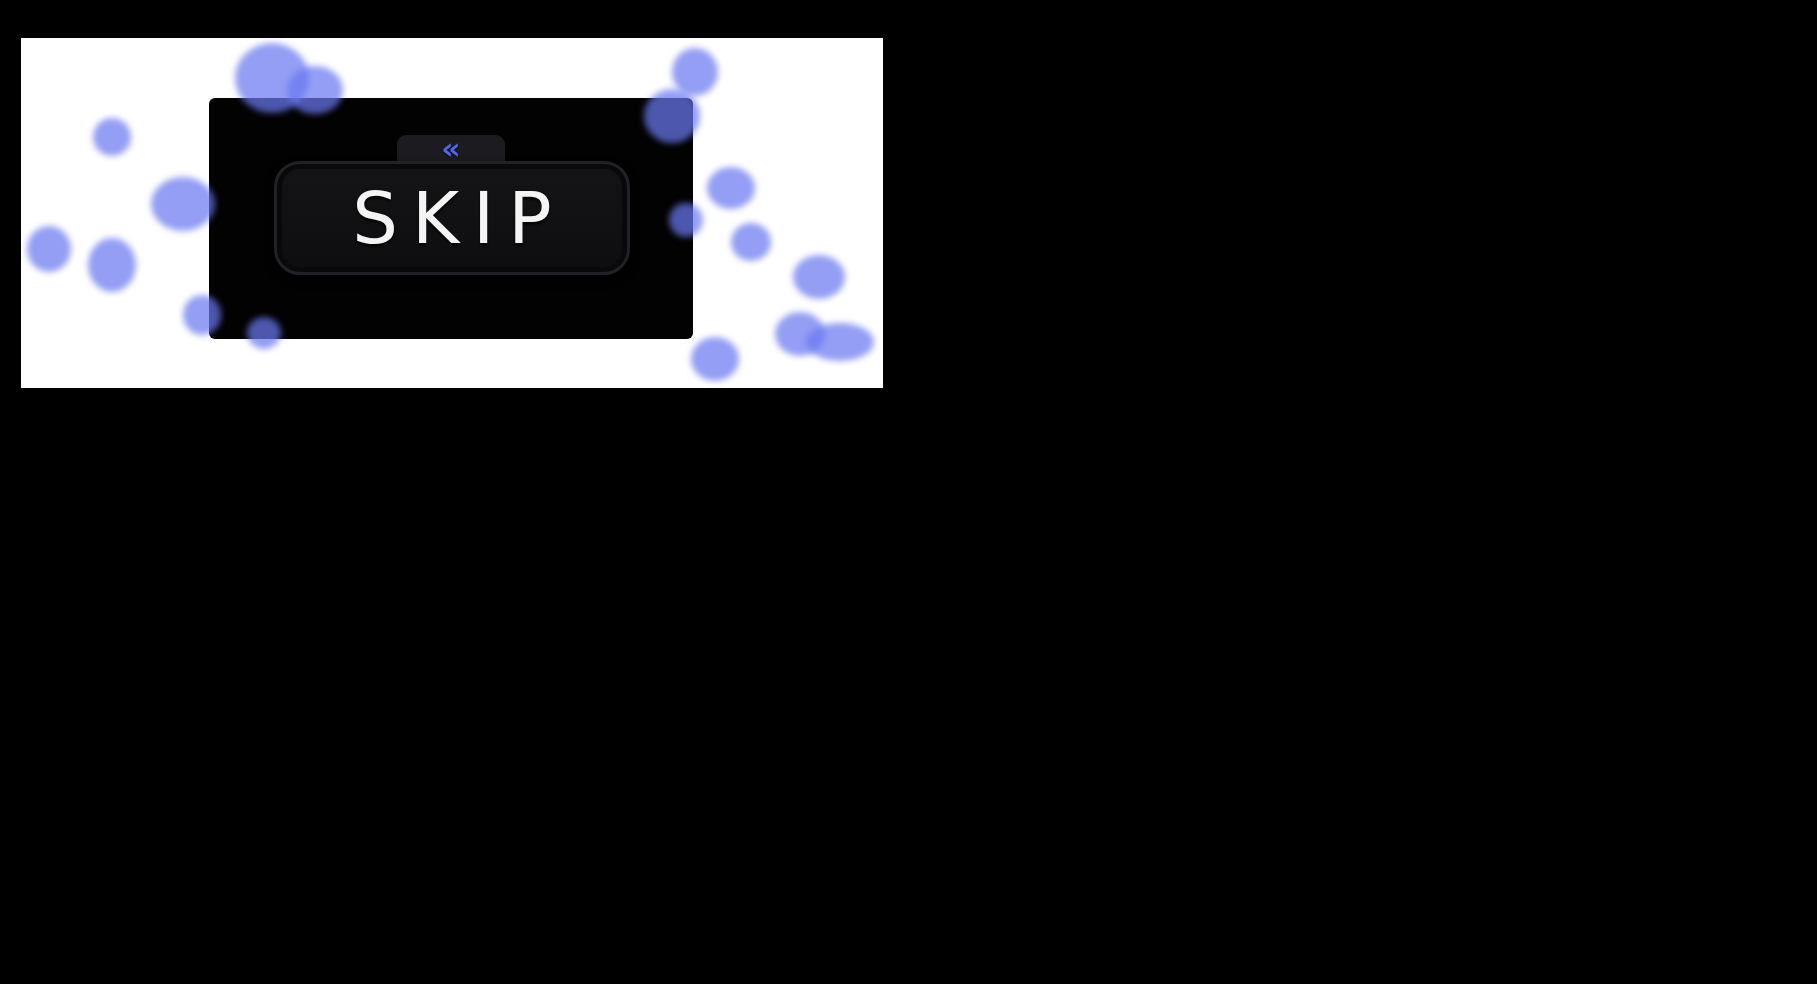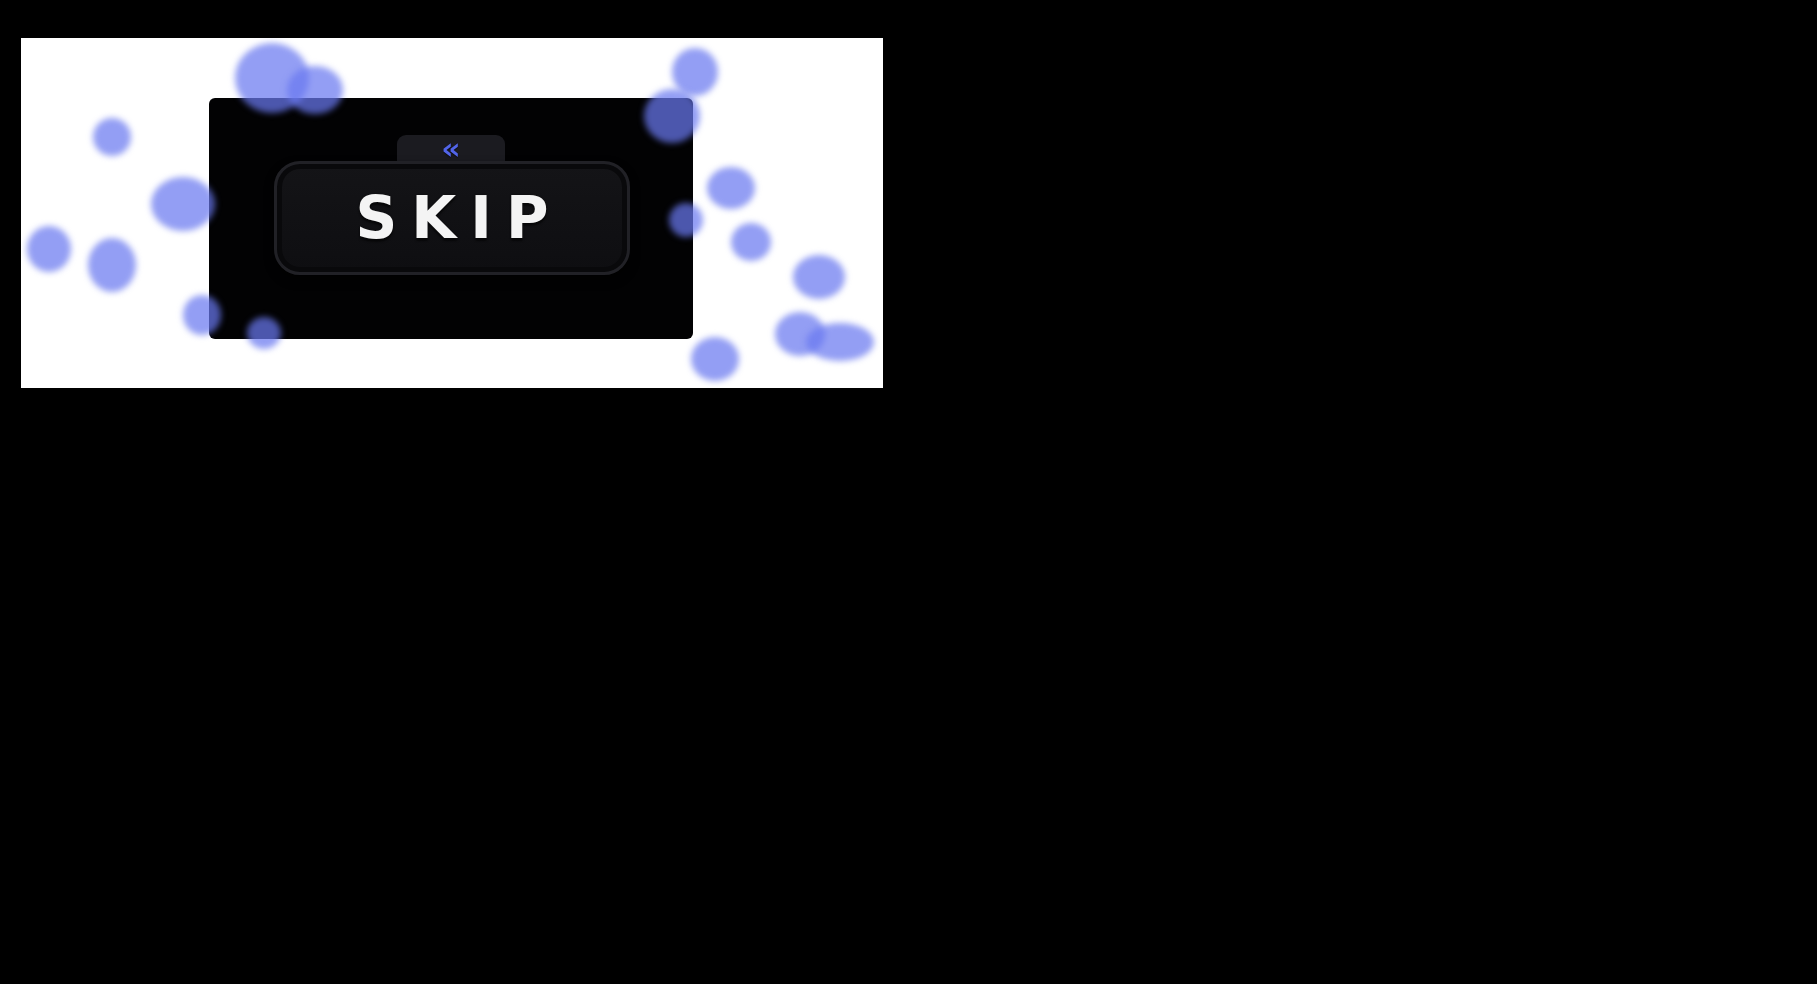--- a/index.html
+++ b/index.html
@@ -67,22 +67,22 @@
     border-radius: 26px;
     box-shadow: 0 5px 10px rgba(0,0,0,0.65), inset 0 0 0 5px #09090b;
     display: flex;
     align-items: center;
     justify-content: center;
     z-index: 2;
     cursor: pointer;
   }
   .skip-label {
     color: #f4f4f4;
-    font-size: 58px;
-    font-weight: 700;
+    font-size: 72px;
+    font-weight: 400;
     letter-spacing: 14px;
     padding-left: 14px; 
     text-shadow: 0 3px 2px rgba(0,0,0,0.55), 0 0 2px rgba(0,0,0,0.4);
   }
   .blob-layer {
     position: absolute;
     left: 0;
     top: 0;
     width: 100%;
     height: 100%;

